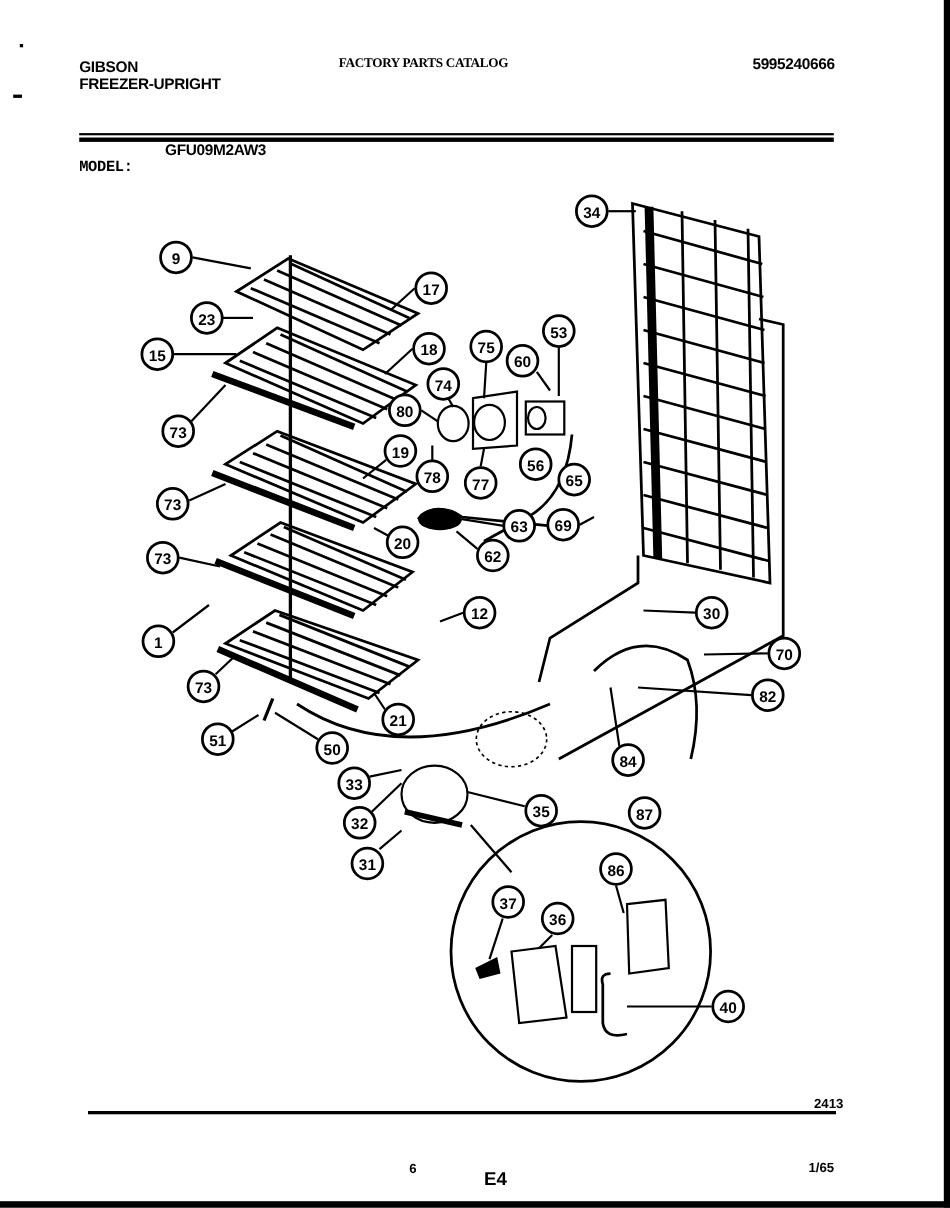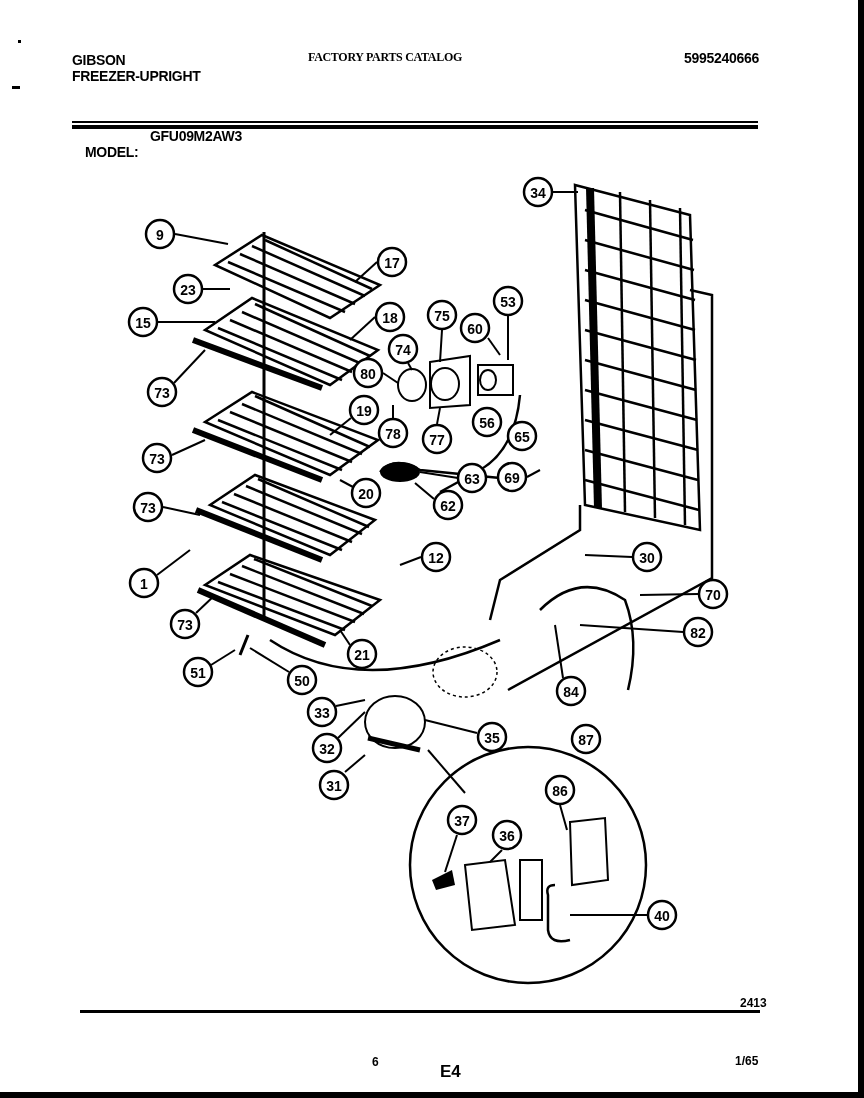--- a/index.html
+++ b/index.html
@@ -5,21 +5,21 @@
   html, body { margin:0; padding:0; background:#000; }
   .page {
     position:relative; width:864px; height:1098px; background:#fff; overflow:hidden;
     font-family:"Liberation Sans", sans-serif; color:#000;
     box-sizing:border-box; border-right:6px solid #000; border-bottom:6px solid #000;padding-left:39px;
   }
   .hdr { position:absolute; font-weight:bold; font-size:14px; letter-spacing:-0.3px; line-height:16px; }
   .brand { left:72px; top:52px; }
   .catalog { left:308px; top:49px; font-size:12px;font-family:Liberation Serif, serif; }
   .partno { left:672px; top:50px;margin-left:12px; }
-  .model-label { left:85px; top:144px; }
+  .model-label { left:72px; top:144px;font-family:Liberation Mono, monospace; }
   .model-val { left:150px; top:128px; }
   .rule { position:absolute; background:#000; }
   .foot { position:absolute; font-weight:bold; font-size:12px;margin-top:24px; }
   svg.diagram { position:absolute; left:0; top:0; }
   .callout circle { fill:#fff; stroke:#000; stroke-width:2.5; }
   .callout text { font-family:"Liberation Sans", sans-serif; font-weight:bold; font-size:14px; text-anchor:middle; dominant-baseline:central; }
   .lead { stroke:#000; stroke-width:2; fill:none; }
   .part { stroke:#000; stroke-width:2.5; fill:none; }
   .partf { stroke:#000; stroke-width:2; fill:#fff; }
 </style>

